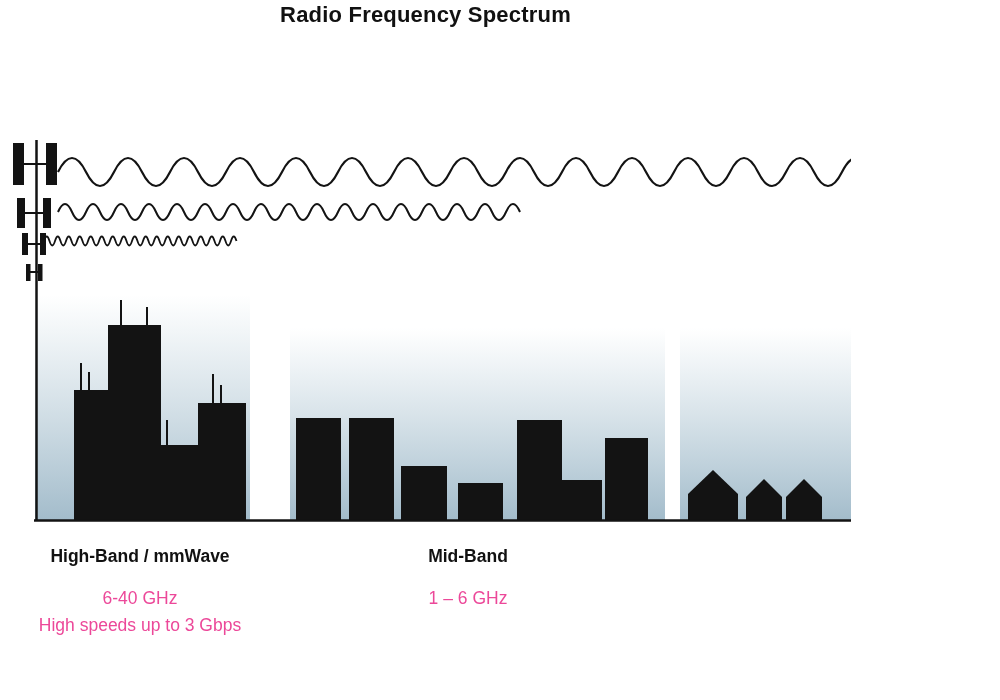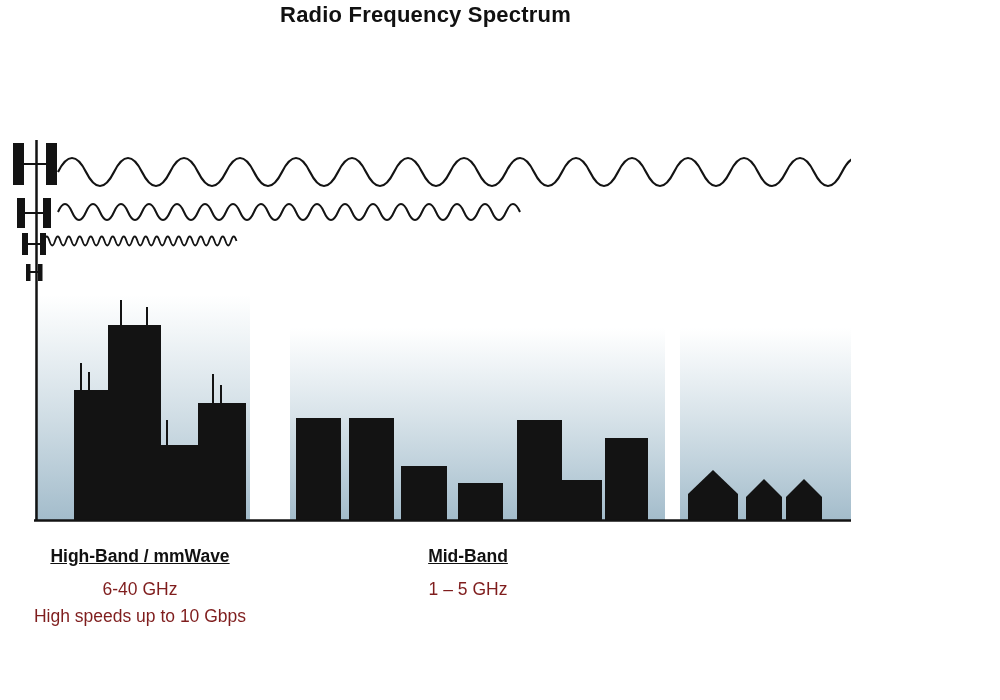--- a/index.html
+++ b/index.html
@@ -12,22 +12,22 @@
     font-size:22px;font-weight:700;color:#111;letter-spacing:.2px;
   }
   svg.scene{position:absolute;left:0;top:0;}
   .sil{fill:#131313;}
   .thin{stroke:#131313;fill:none;}
   .wave{stroke:#131313;fill:none;}
   .caption{position:absolute;top:546px;width:240px;text-align:center;}
   .caption.c1{left:20px;}
   .caption.c2{left:348px;}
   .caption.c3{left:718px;}
-  .band-label{font-size:17.5px;font-weight:700;color:#111;margin-bottom:9px;text-decoration:underline;}
-  .caption-line{font-size:17.5px;color:#7f1d1d;line-height:27px;}
+  .band-label{font-size:17.5px;font-weight:700;color:#111;margin-bottom:18px;}
+  .caption-line{font-size:17.5px;color:#ec4899;line-height:27px;}
 </style>
 </head>
 <body>
 
 <div class="stage">
 
   <div class="title">Radio Frequency Spectrum</div>
 
   <svg class="scene" width="1000" height="700" viewBox="0 0 1000 700">
     <defs>
@@ -112,22 +112,22 @@
       <line x1="939" y1="489" x2="963" y2="520" stroke="#131313" stroke-width="2.5"></line>
       <line x1="963" y1="489" x2="939" y2="520" stroke="#131313" stroke-width="2.5"></line>
     </g>
 
     <line x1="34" y1="520.5" x2="976" y2="520.5" stroke="#131313" stroke-width="2.5"></line>
   </svg>
 
   <div class="caption c1">
     <div class="band-label">High-Band / mmWave</div>
     <div class="caption-line">6-40 GHz</div>
-    <div class="caption-line">High speeds up to 10 Gbps</div>
+    <div class="caption-line">High speeds up to 3 Gbps</div>
   </div>
 
   <div class="caption c2">
     <div class="band-label">Mid-Band</div>
-    <div class="caption-line">1 – 5 GHz</div>
+    <div class="caption-line">1 – 6 GHz</div>
   </div>
 
 
 </div>
 
 </body></html>

